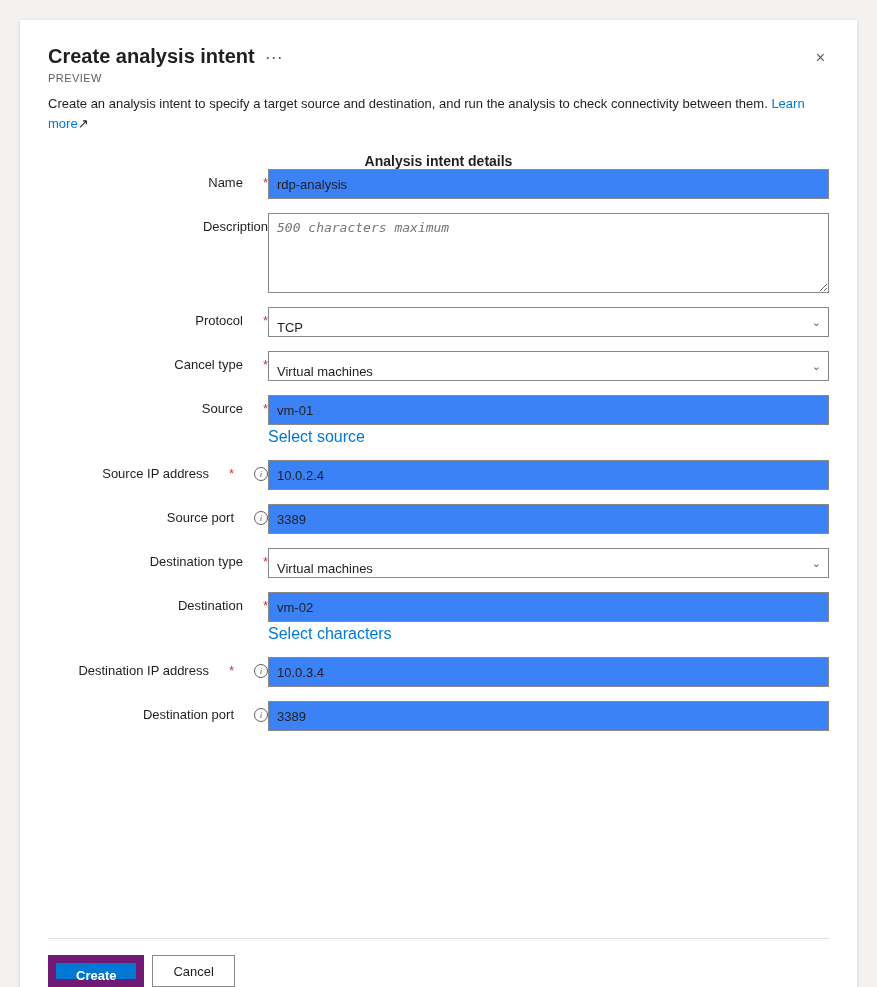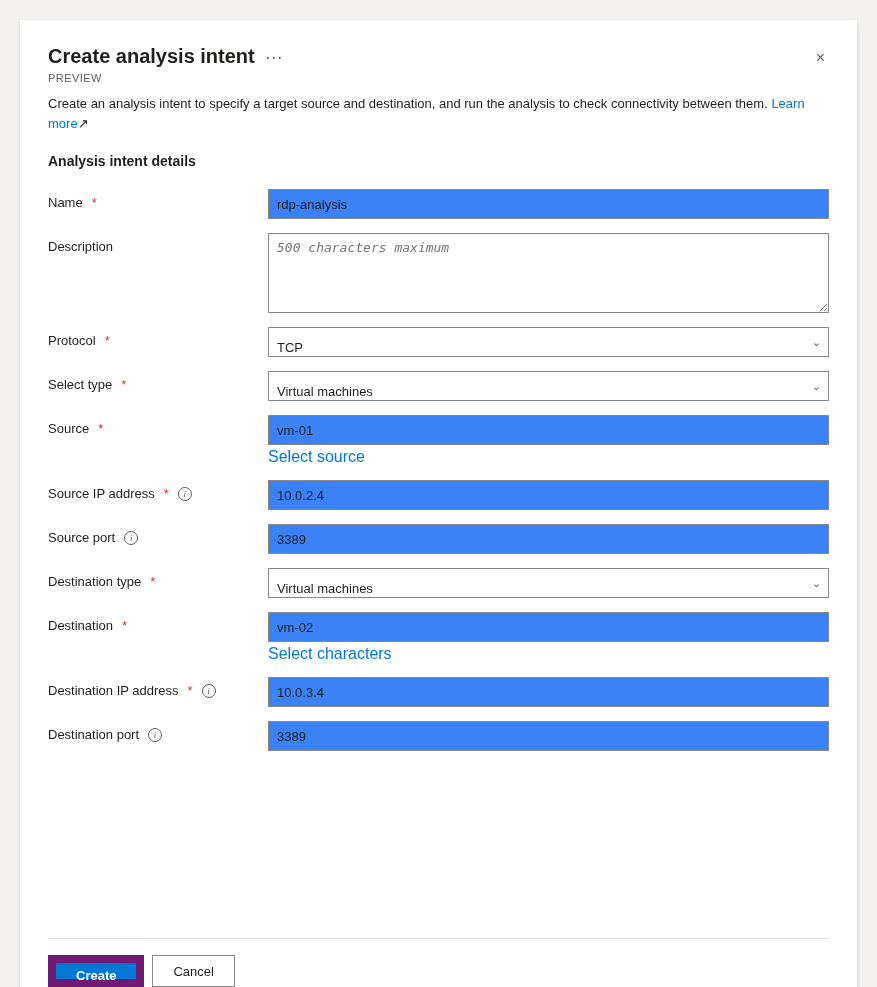--- a/index.html
+++ b/index.html
@@ -64,39 +64,40 @@
       line-height: 1.5;
     }
     .panel-description a {
       color: #0078d4;
       text-decoration: none;
     }
     .section-title {
       font-size: 14px;
       font-weight: 600;
       color: #201f1e;
-      margin-bottom: 20px;
+      text-align: center;
     }
     .form-body {
       flex: 1;
     }
     .form-row {
       display: flex;
       align-items: flex-start;
       margin-bottom: 14px;
     }
     .form-label {
       width: 220px;
       min-width: 220px;
       font-size: 13px;
       color: #201f1e;
       padding-top: 6px;
       display: flex;
       align-items: center;
-      gap: 9px;
+      gap: 20px;
+      justify-content: flex-end;
     }
     .required-star {
       color: #d13438;
     }
     .info-icon {
       display: inline-flex;
       align-items: center;
       justify-content: center;
       width: 14px;
       height: 14px;
@@ -255,21 +256,21 @@
             <option>UDP</option>
             <option>Any</option>
           </select>
           <span class="select-arrow">⌄</span>
         </div>
       </div>
     </div>
 
     <div class="form-row">
       <div class="form-label">
-        <span>Select type</span>
+        <span>Cancel type</span>
         <span class="required-star">*</span>
       </div>
       <div class="form-control-wrap">
         <div class="form-select-wrap">
           <select class="form-select">
             <option>Virtual machines</option>
             <option>IP address</option>
             <option>Subnet</option>
           </select>
           <span class="select-arrow">⌄</span>

